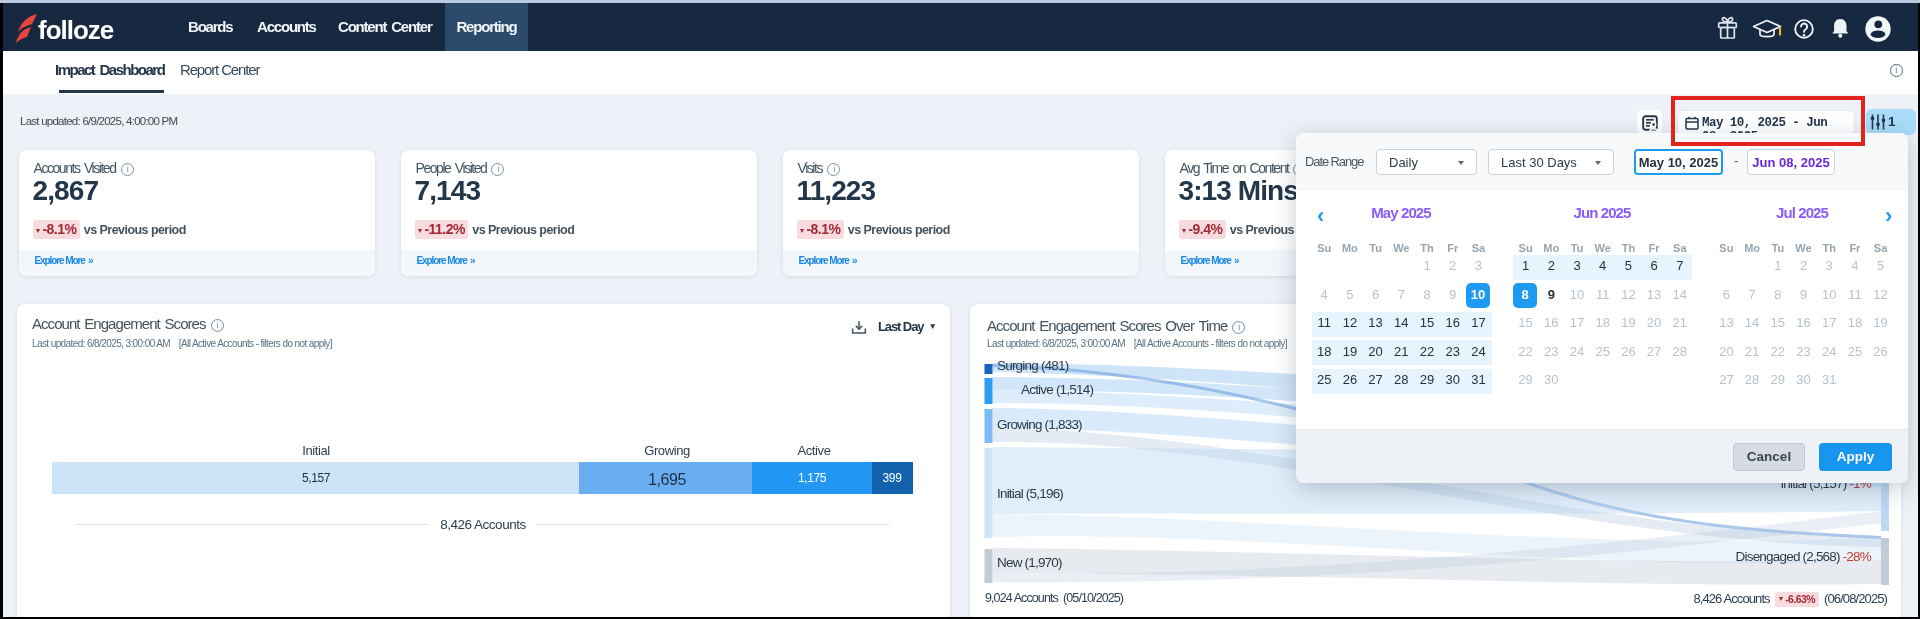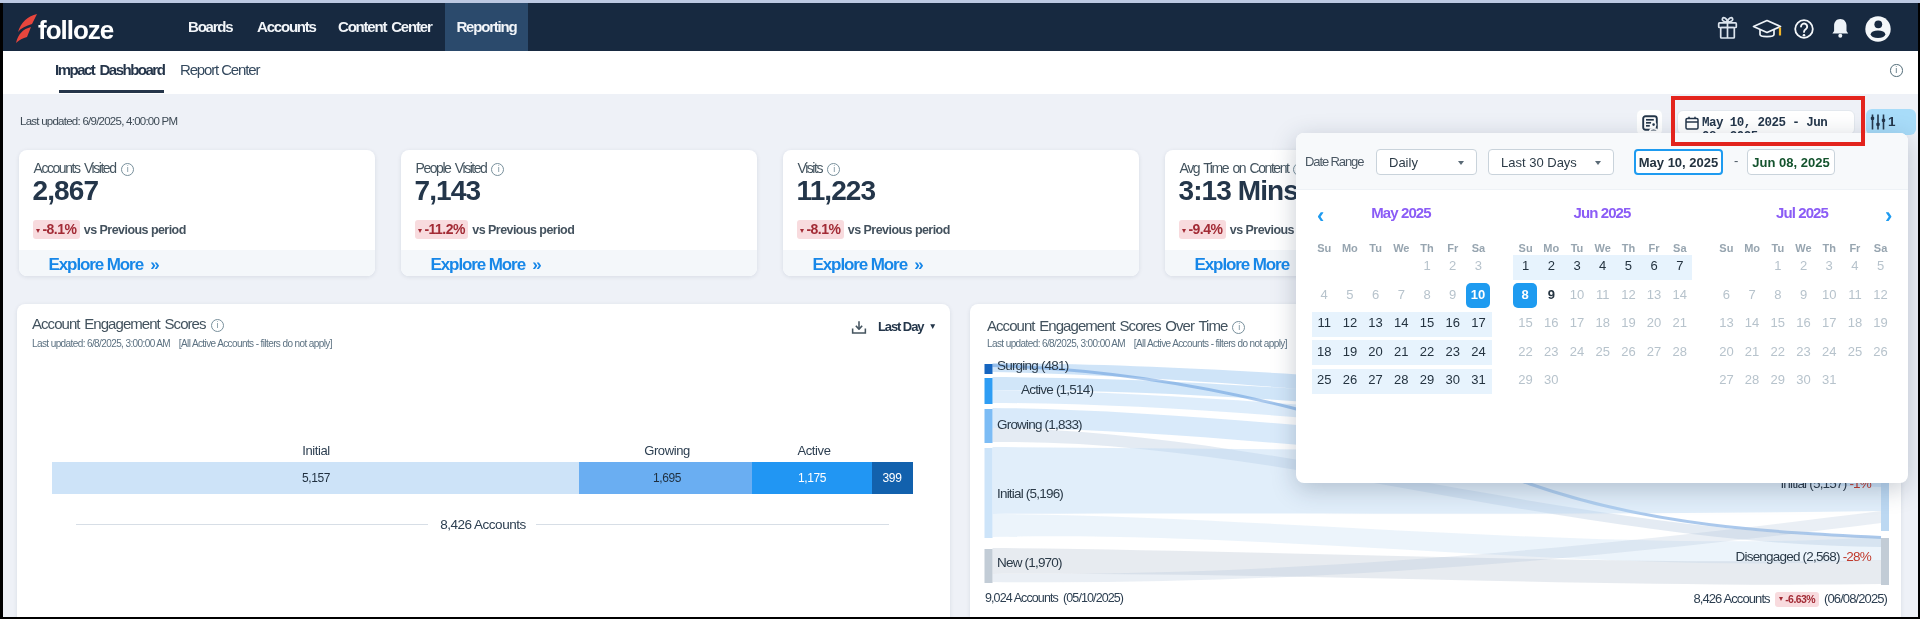--- a/index.html
+++ b/index.html
@@ -19,21 +19,21 @@
 
 #tabbar { left:3px; top:51px; width:1915px; height:43px; background:#ffffff; z-index:5; }
 .card { position:absolute; background:#fff; border-radius:8px; box-shadow:0 1px 4px rgba(20,40,70,0.10); }
 .kpi-title { position:absolute; left:15px; top:10px; font-size:14px; letter-spacing:-1.45px; word-spacing:2px; color:#44545f; }
 .kpi-num { position:absolute; left:14px; top:24.5px; font-size:28px; font-weight:700; color:#24364a; letter-spacing:-0.9px; }
 .kpi-badge-row { position:absolute; left:14px; top:70px; height:14px; }
 .badge { display:inline-block; background:#f8dbde; color:#a22b35; font-size:14px; font-weight:700; letter-spacing:-0.55px; border-radius:3px; padding:1px 3.5px 2px 3.5px; vertical-align:middle; }
 .tri { display:inline-block; width:0; height:0; border-left:2.8px solid transparent; border-right:2.8px solid transparent; border-top:4px solid #a22b35; margin-right:2.5px; vertical-align:1.5px; }
 .vsp { display:inline-block; color:#44525e; font-size:12.5px; font-weight:700; letter-spacing:-0.55px; margin-left:4px; vertical-align:middle; }
 .kpi-foot { position:absolute; left:0; bottom:0; width:100%; height:25.5px; background:#f4f7fa; border-radius:0 0 8px 8px; }
-.explore { position:absolute; left:30px; top:5px; color:#1787e8; font-size:17px; font-weight:700; letter-spacing:-1.1px; }
+.explore { position:absolute; left:16px; top:5px; color:#1787e8; font-size:10px; font-weight:700; letter-spacing:-1.1px; }
 .info-i { display:inline-block; width:13px; height:13px; border:1px solid #78909c; border-radius:50%; color:#78909c; font-size:9px; line-height:11px; text-align:center; font-weight:400; vertical-align:1px; margin-left:5px; font-style:normal; }
 .ct-title { font-size:15px; letter-spacing:-0.95px; word-spacing:1.5px; color:#42525e; }
 .ct-sub { font-size:10px; letter-spacing:-0.6px; color:#5d7282; }
 
 #popup { left:1296px; top:133px; width:612px; height:350px; background:#fff; border-radius:8px; box-shadow:0 6px 24px rgba(30,50,80,0.25); z-index:50; }
 .sel { position:absolute; border:1px solid #c9d3db; border-radius:4px; background:#fff; font-size:13px; color:#2c3b47; }
 .btn { position:absolute; border-radius:4px; font-size:13.5px; font-weight:700; text-align:center; }
 
 .tbtn { position:absolute; background:#fff; border-radius:6px; }
 .mtitle { top:71px; text-align:center; font-size:15px; font-weight:700; letter-spacing:-0.9px; color:#8b5cf6; }
@@ -183,21 +183,21 @@
 
     <div class="abs" style="left:279px;top:139px;width:40px;text-align:center;font-size:13px;letter-spacing:-0.4px;color:#2c3e50;">Initial</div>
     <div class="abs" style="left:620px;top:139px;width:60px;text-align:center;font-size:13px;letter-spacing:-0.4px;color:#2c3e50;">Growing</div>
     <div class="abs" style="left:777px;top:139px;width:40px;text-align:center;font-size:13px;letter-spacing:-0.4px;color:#2c3e50;">Active</div>
 
     <div class="abs" style="left:34.5px;top:158px;width:527px;height:32px;background:#cde3f8;"></div>
     <div class="abs" style="left:561.5px;top:158px;width:173px;height:32px;background:#6aaef2;"></div>
     <div class="abs" style="left:734.5px;top:158px;width:120px;height:32px;background:#2196f3;"></div>
     <div class="abs" style="left:854.5px;top:158px;width:41px;height:32px;background:#1261ad;"></div>
     <div class="abs" style="left:279px;top:167px;width:40px;text-align:center;font-size:12px;letter-spacing:-0.4px;color:#1f2f3f;">5,157</div>
-    <div class="abs" style="left:620px;top:167px;width:60px;text-align:center;font-size:12px;letter-spacing:-0.4px;color:#1f2f3f;">1,695</div>
+    <div class="abs" style="left:620px;top:167px;width:60px;text-align:center;font-size:16px;letter-spacing:-0.4px;color:#1f2f3f;">1,695</div>
     <div class="abs" style="left:775px;top:167px;width:40px;text-align:center;font-size:12px;letter-spacing:-0.4px;color:#fff;">1,175</div>
     <div class="abs" style="left:855px;top:167px;width:40px;text-align:center;font-size:12px;letter-spacing:-0.4px;color:#fff;">399</div>
 
     <div class="abs" style="left:59px;top:219.5px;width:352px;height:1px;background:#d7dee6;"></div>
     <div class="abs" style="left:519px;top:219.5px;width:353px;height:1px;background:#d7dee6;"></div>
     <div class="abs" style="left:396px;top:212.5px;width:140px;text-align:center;font-size:13.5px;letter-spacing:-0.5px;color:#2c3e50;">8,426 Accounts</div>
   </div>
 
   <div class="card" id="chartR" style="left:970px;top:304px;width:931px;height:313px;border-radius:8px 8px 0 0;overflow:hidden;">
     <div class="abs ct-title" style="left:17px;top:13px;">Account Engagement Scores Over Time<span class="info-i">i</span></div>
@@ -249,21 +249,21 @@
       </div>
     <div class="sel" style="left:192px;top:16px;width:126px;height:26px;">
         <span style="position:absolute;left:12px;top:5px;">Last 30 Days</span>
         <span class="caret" style="right:12px;"></span>
       </div>
     <div class="sel" style="left:338px;top:16px;width:89px;height:26px;border:2px solid #1e9bf0;">
         <span style="position:absolute;left:0;right:0;top:4px;text-align:center;font-weight:600;color:#243340;">May 10, 2025</span>
       </div>
     <div class="abs" style="left:438px;top:20px;color:#4a5763;font-size:13px;">-</div>
     <div class="sel" style="left:451px;top:16px;width:88px;height:26px;">
-        <span style="position:absolute;left:0;right:0;top:5px;text-align:center;font-weight:600;color:#14532d;">Jun 08, 2025</span>
+        <span style="position:absolute;left:0;right:0;top:5px;text-align:center;font-weight:600;color:#6d28d9;">Jun 08, 2025</span>
       </div>
     <div class="abs mtitle" style="left:55px;width:100px;">May 2025</div>
     <div class="abs mtitle" style="left:256px;width:100px;">Jun 2025</div>
     <div class="abs mtitle" style="left:456px;width:100px;">Jul 2025</div>
     <div class="abs chv" style="left:21px;">‹</div>
     <div class="abs chv" style="left:589px;">›</div>
     <div class="wcell" style="left:15.2px;">Su</div>
       <div class="wcell" style="left:40.9px;">Mo</div>
       <div class="wcell" style="left:66.6px;">Tu</div>
       <div class="wcell" style="left:92.3px;">We</div>
@@ -375,19 +375,23 @@
       <div class="dcell" style="left:468.8px;top:210.5px;color:#b7c3cc;">22</div>
       <div class="dcell" style="left:494.5px;top:210.5px;color:#b7c3cc;">23</div>
       <div class="dcell" style="left:520.2px;top:210.5px;color:#b7c3cc;">24</div>
       <div class="dcell" style="left:545.9px;top:210.5px;color:#b7c3cc;">25</div>
       <div class="dcell" style="left:571.6px;top:210.5px;color:#b7c3cc;">26</div>
       <div class="dcell" style="left:417.4px;top:239.0px;color:#b7c3cc;">27</div>
       <div class="dcell" style="left:443.1px;top:239.0px;color:#b7c3cc;">28</div>
       <div class="dcell" style="left:468.8px;top:239.0px;color:#b7c3cc;">29</div>
       <div class="dcell" style="left:494.5px;top:239.0px;color:#b7c3cc;">30</div>
       <div class="dcell" style="left:520.2px;top:239.0px;color:#b7c3cc;">31</div>
+    <div class="abs" id="pop-foot">
+      <div class="btn" style="left:437px;top:13px;width:72px;height:28px;background:#d7dce2;border:1px solid #c2c9d1;color:#37474f;line-height:26px;">Cancel</div>
+      <div class="btn" style="left:523px;top:13px;width:73px;height:28px;background:#1696ee;color:#fff;line-height:28px;">Apply</div>
+    </div>
   </div>
 
   <div class="abs" id="b-top"></div>
   <div class="abs" id="b-left"></div>
   <div class="abs" id="b-right"></div>
   <div class="abs" id="b-bottom"></div>
 </div>
 
 </body></html>

